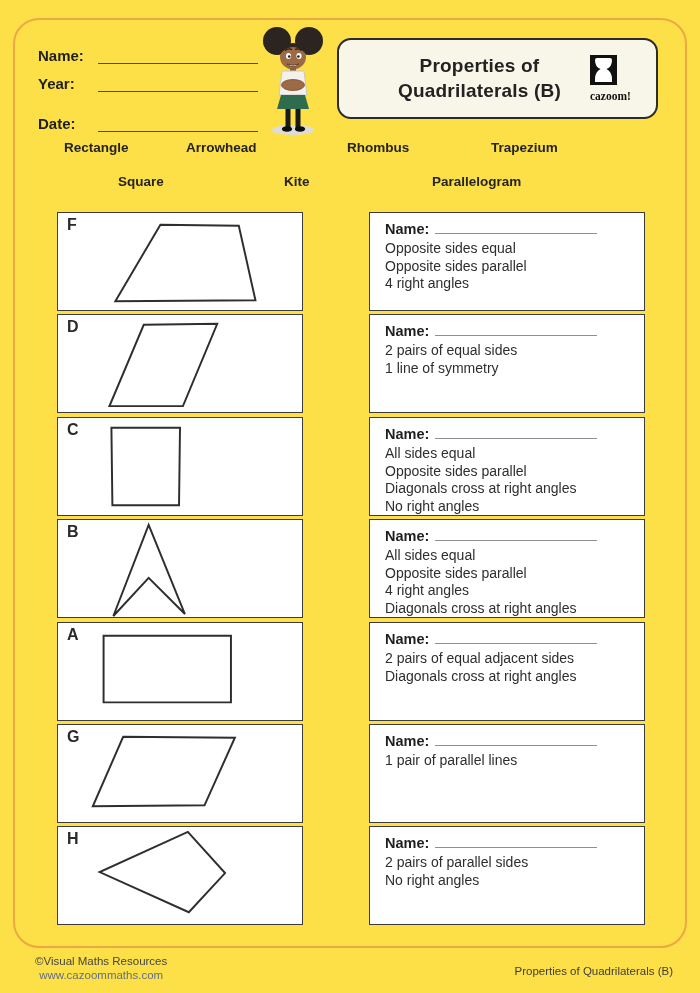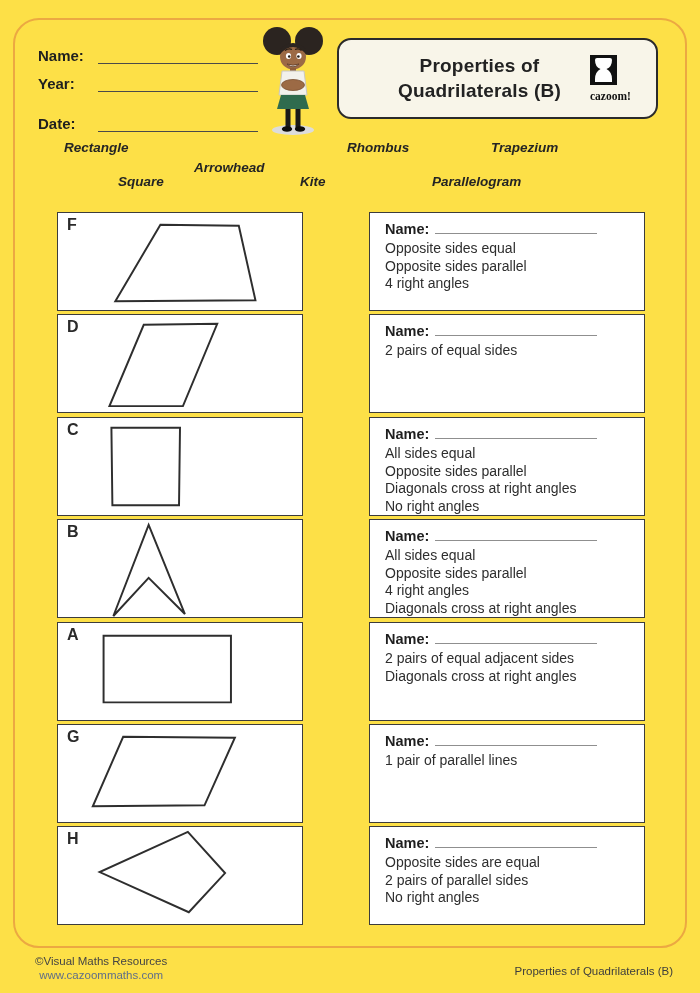--- a/index.html
+++ b/index.html
@@ -23,21 +23,21 @@
     background:#F8F5E9; border:2.5px solid #2B2B2B; border-radius:14px; box-sizing:border-box;
   }
   .title-text {
     position:absolute; left:8px; top:13px; width:265px; text-align:center;
     font-weight:bold; font-size:19px; line-height:25px; color:#222222; letter-spacing:0.2px;
   }
   .logo { position:absolute; right:10px; top:15px; width:56px; text-align:left; }
   .logo-mark { width:27px; height:30px; margin:0 auto; }
   .logo-text { font-family:"Liberation Serif", serif; font-weight:bold; font-size:11.5px; color:#111; margin-top:1px; }
   
-  .wb { position:absolute; font-weight:bold; font-size:13.5px; color:#242424;font-style:italic; }
+  .wb { position:absolute; font-weight:bold; font-size:13.5px; color:#242424; }
   
   .shape-box {
     position:absolute; left:57px; width:246px; height:99px;
     border:1.5px solid #3C3C3C; box-sizing:border-box; background:#fff;
   }
   .prop-box {
     position:absolute; left:369px; width:276px; height:99px;
     border:1.5px solid #3C3C3C; box-sizing:border-box; background:#fff;
     padding:7px 8px 0 15px;
   }
@@ -102,25 +102,25 @@
     <div class="logo">
       <svg class="logo-mark" viewBox="0 0 27 30">
         <rect x="0" y="0" width="27" height="30" fill="#111111"></rect>
         <path d="M7,3 h13 a2,2 0 0 1 2,2 q0,7 -5.5,9 q5.5,3 5.5,10 v3 h-17 v-3 q0,-7 5.5,-10 q-5.5,-2 -5.5,-9 a2,2 0 0 1 2,-2 z" fill="#ffffff"></path>
       </svg>
       <div class="logo-text">cazoom!</div>
     </div>
   </div>
 
   <span class="wb" style="left:64px;top:140px;">Rectangle</span>
-  <span class="wb" style="left:194px;top:140px;margin-top:20px;">Arrowhead</span>
+  <span class="wb" style="left:186px;top:140px;">Arrowhead</span>
   <span class="wb" style="left:347px;top:140px;">Rhombus</span>
   <span class="wb" style="left:491px;top:140px;">Trapezium</span>
   <span class="wb" style="left:118px;top:174px;">Square</span>
-  <span class="wb" style="left:284px;top:174px;margin-left:16px;">Kite</span>
+  <span class="wb" style="left:284px;top:174px;">Kite</span>
   <span class="wb" style="left:432px;top:174px;">Parallelogram</span>
 
   <div class="shape-box" style="top:212px;">
     <span class="letter">F</span>
     <svg class="shape-svg" viewBox="0 0 246 99">
       <polygon points="103,12 183,13 200,89 57,90"></polygon>
     </svg>
   </div>
   <div class="prop-box" style="top:212px;">
     <div class="name-row">
@@ -135,20 +135,21 @@
     <span class="letter">D</span>
     <svg class="shape-svg" viewBox="0 0 246 99">
       <polygon points="86,10 161,9 126,93 51,93"></polygon>
     </svg>
   </div>
   <div class="prop-box" style="top:314px;">
     <div class="name-row">
       <span>Name:</span><span class="name-line"></span>
     </div>
     <div class="prop">2 pairs of equal sides</div>
+    <div class="prop">1 line of symmetry</div>
   </div>
 
   <div class="shape-box" style="top:417px;">
     <span class="letter">C</span>
     <svg class="shape-svg" viewBox="0 0 246 99">
       <polygon points="53,10 123,10 122,89 54,89"></polygon>
     </svg>
   </div>
   <div class="prop-box" style="top:417px;">
     <div class="name-row">
@@ -206,21 +207,20 @@
   <div class="shape-box" style="top:826px;">
     <span class="letter">H</span>
     <svg class="shape-svg" viewBox="0 0 246 99">
       <polygon points="131,5 169,47 132,87 41,46"></polygon>
     </svg>
   </div>
   <div class="prop-box" style="top:826px;">
     <div class="name-row">
       <span>Name:</span><span class="name-line"></span>
     </div>
-    <div class="prop">Opposite sides are equal</div>
     <div class="prop">2 pairs of parallel sides</div>
     <div class="prop">No right angles</div>
   </div>
 
   <div class="footer-left">
     <div>©Visual Maths Resources</div>
     <div class="footer-link">www.cazoommaths.com</div>
   </div>
   <div class="footer-right">Properties of Quadrilaterals (B)</div>
 </div>

